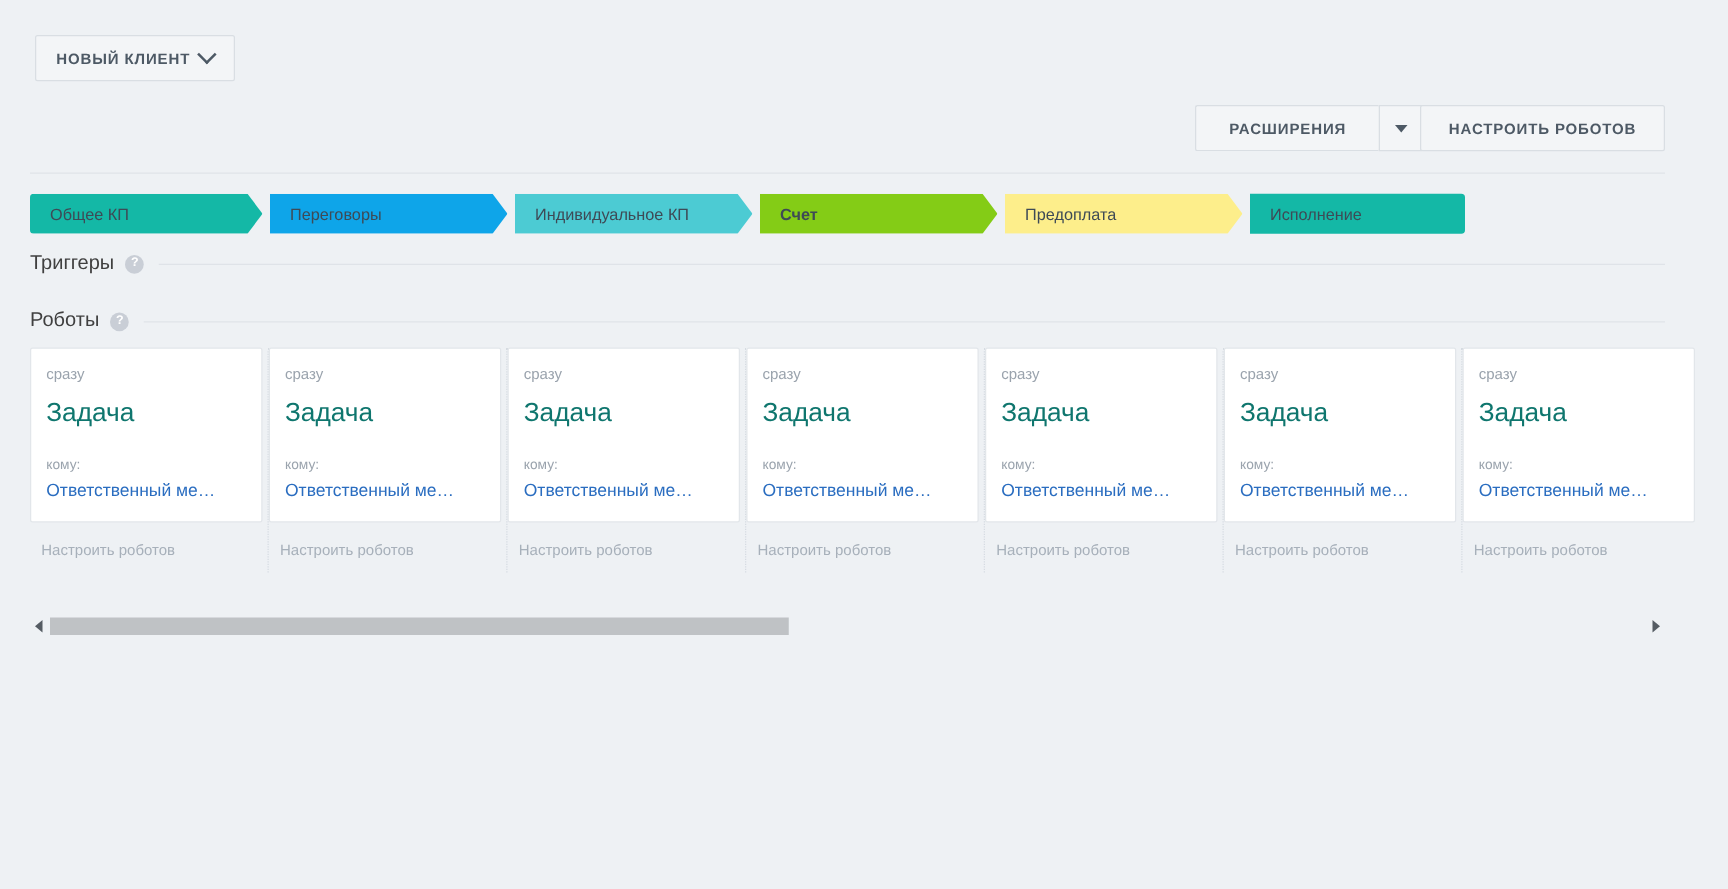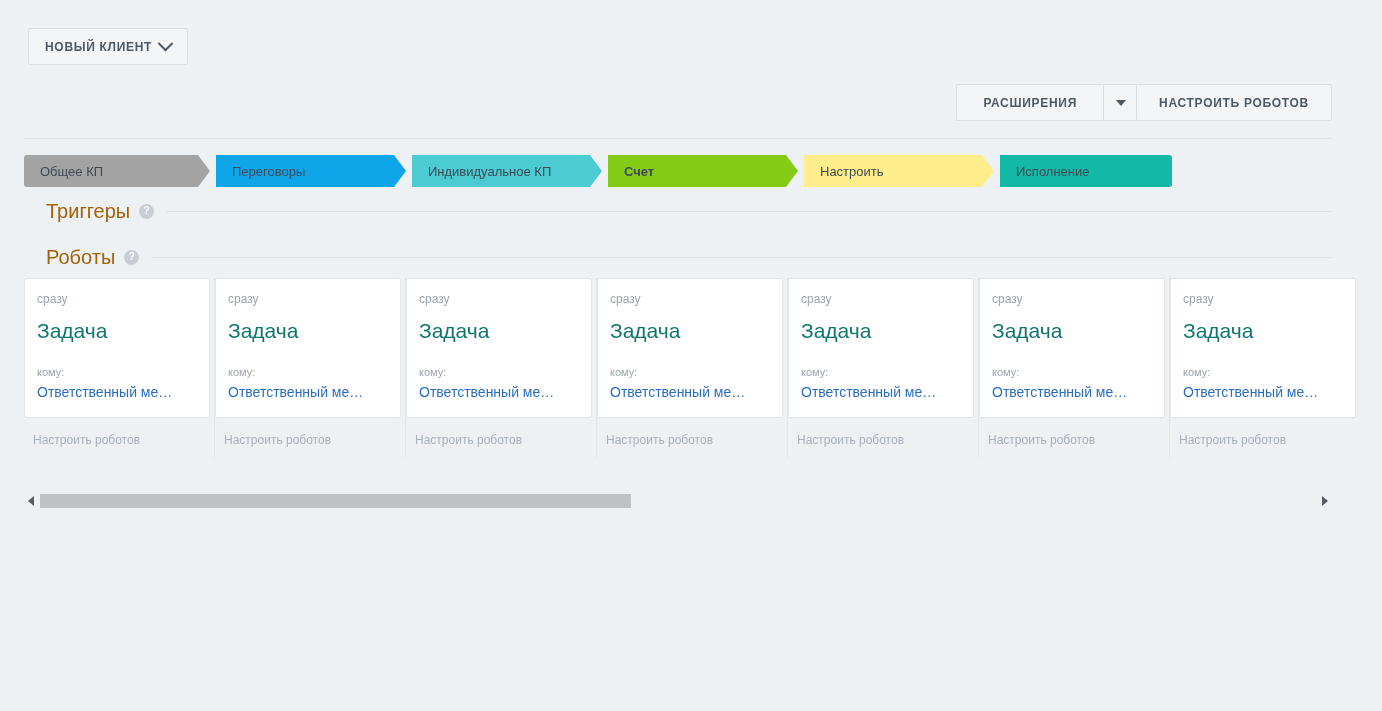--- a/index.html
+++ b/index.html
@@ -128,24 +128,23 @@
   
   .section-head {
     position: absolute;
     left: 24px;
     height: 22px;
     display: flex;
     align-items: center;
     width: 1308px;
   }
   .section-title {
-    font-size: 20px;
-    color: #a16207;
+    font-size: 16px;
+    color: #404040;
     white-space: nowrap;
-    margin-left: 22px;
   }
   .help-icon {
     width: 15px; height: 15px;
     border-radius: 50%;
     background: #c9ced6;
     color: #ffffff;
     font-size: 10px;
     font-weight: bold;
     display: inline-flex;
     align-items: center;
@@ -285,34 +284,34 @@
   </div>
 </div>
 
 <div class="btn" id="setup-robots-btn">
   <span>Настроить роботов</span>
 </div>
 
 <div id="toolbar-divider"></div>
 
 <div id="stages">
-    <div class="stage first" style="width: 186px; background: #a3a3a3;">
+    <div class="stage first" style="width: 186px; background: #14b8a6;">
       <span>Общее КП</span>
     </div>
     <div class="stage" style="width: 190px; background: #0ea5e9;">
       <span>Переговоры</span>
     </div>
     <div class="stage" style="width: 190px; background: rgb(76, 203, 211);">
       <span>Индивидуальное КП</span>
     </div>
     <div class="stage" style="width: 190px; background: #84cc16; font-weight: bold;">
       <span>Счет</span>
     </div>
     <div class="stage" style="width: 190px; background: rgb(253, 238, 139);">
-      <span>Настроить</span>
+      <span>Предоплата</span>
     </div>
     <div class="stage last" style="width: 172px; background: #14b8a6;">
       <span>Исполнение</span>
     </div>
   </div>
 
 <div class="section-head" id="triggers-head">
   <span class="section-title">Триггеры</span>
   <span class="help-icon">?</span>
   <span class="section-rule"></span>

